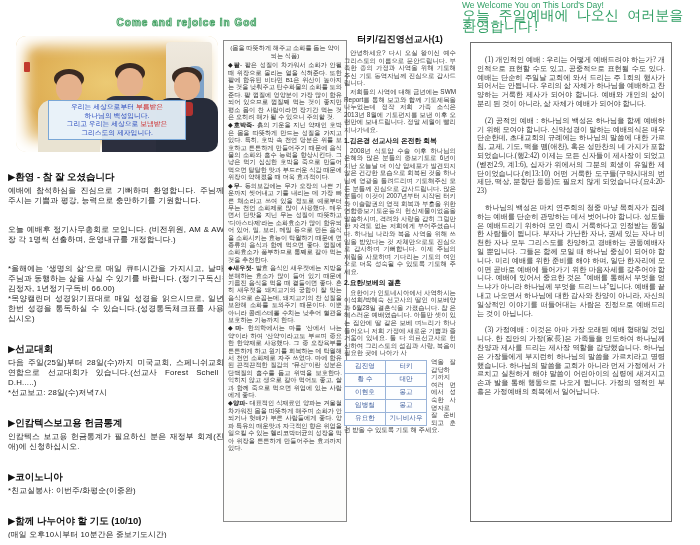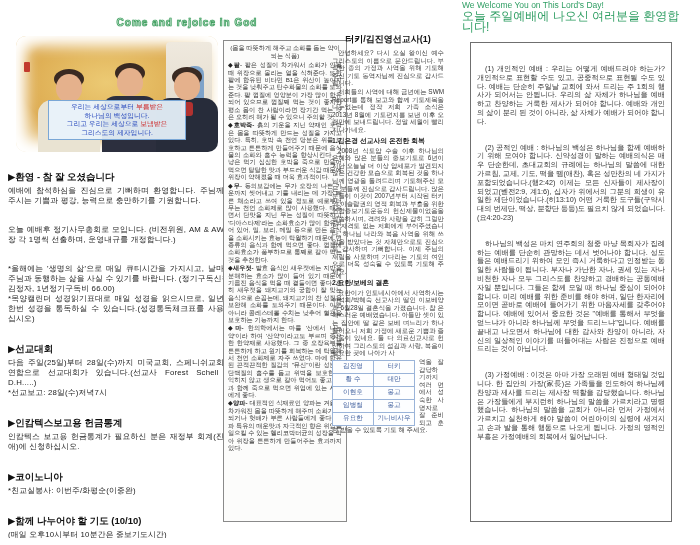--- a/index.html
+++ b/index.html
@@ -12,21 +12,21 @@
   
   .hdr-left{
     position:absolute;left:0;top:8;width:374px;text-align:center;
     font-size:10px;font-weight:bold;letter-spacing:1px;
     color:#bfe3cc;-webkit-text-stroke:0.7px #3f9e5f;
     text-shadow:0 0 1px #3f9e5f;
     margin-top:17px;
   }
   .hdr-right{position:absolute;left:462px;top:10;width:228px;text-align:left;line-height:11px;}
   .hdr-right .en{font-size:8.5px;color:#2f9e63;}
-  .hdr-right .ko{font-size:12px;color:#2f9e63;}
+  .hdr-right .ko{font-size:14px;color:#2f9e63;font-family:Liberation Mono, monospace;}
   
   .col-left{position:absolute;left:8px;top:36px;width:224px;height:502px;overflow:hidden;}
   .photo{
     position:relative;width:202px;height:116px;margin-left:8px;border-radius:10px;
     background:radial-gradient(ellipse at 45% 40%, #ecca74 0%, #ddab50 55%, #f2e3c2 85%, #ffffff 100%);
     box-shadow:inset 0 0 14px 10px #ffffff;
     overflow:hidden;
   }
   .door{position:absolute;right:6px;top:6px;width:46px;height:104px;background:linear-gradient(#efe9de,#ded5c5);border-radius:4px;}
   .bgperson{position:absolute;right:14px;top:30px;width:18px;height:40px;background:#7fa3c9;border-radius:8px 8px 2px 2px;}
@@ -54,38 +54,38 @@
   
   .food-box{
     position:absolute;left:223px;top:40px;width:124px;height:482px;
     border:1px solid #8a8a8a;background:#fcfcfb;box-sizing:border-box;
     padding:3px 4px;overflow:hidden;
   }
   .food-title{font-size:6.2px;line-height:7.6px;color:#333;text-align:center;margin-bottom:2px;}
   .food-item{font-size:6.2px;line-height:7.4px;color:#333;text-align:justify;margin-bottom:1px;}
   .food-item .nm{font-weight:bold;color:#222;}
   
-  .col-mis{position:absolute;left:332px;top:33px;width:112px;height:494px;overflow:hidden;}
+  .col-mis{position:absolute;left:344px;top:33px;width:112px;height:494px;overflow:hidden;}
   .mis-title{font-size:9px;font-weight:bold;color:#111;text-align:center;margin-bottom:3px;}
   .mis-p{font-size:6.4px;line-height:7.6px;color:#333;text-align:justify;text-indent:6px;margin:0 0 1px 0;}
   .mis-h{font-size:6.8px;font-weight:bold;color:#222;margin:2px 0 1px 0;}
   .mis-bottom{overflow:hidden;}
   .mis-table{float:left;border-collapse:collapse;margin:2px 4px 0 0;}
   .mis-table td{
     border:1px solid #9ab4d9;color:#3a5a9a;font-size:6.6px;
     width:38px;height:12px;text-align:center;padding:0 1px;background:#fdfeff;
   }
   .mis-side{font-size:6.4px;line-height:7.6px;color:#333;text-align:justify;}
   
   .worship-box{
     position:absolute;left:470px;top:42px;width:202px;height:480px;
     border:1px solid #6f6f6f;background:#ffffff;box-sizing:border-box;
     padding:5px 6px;overflow:hidden;
   }
-  .worship-box p{font-size:7.2px;line-height:8.8px;color:#333;text-align:justify;text-indent:8px;margin:17px 0 2px 0;}
+  .worship-box p{font-size:7.2px;line-height:8.8px;color:#333;text-align:justify;text-indent:8px;margin:8px 0 2px 0;font-family:Liberation Serif, serif;}
 </style>
 </head>
 <body>
 
 <div class="hdr-left">Come and rejoice in God</div>
 
 <div class="hdr-right">
   <div class="en">We Welcome You on This Lord's Day!</div>
   <div class="ko">오늘 주일예배에 나오신 여러분을 환영합니다!</div>
 </div>

